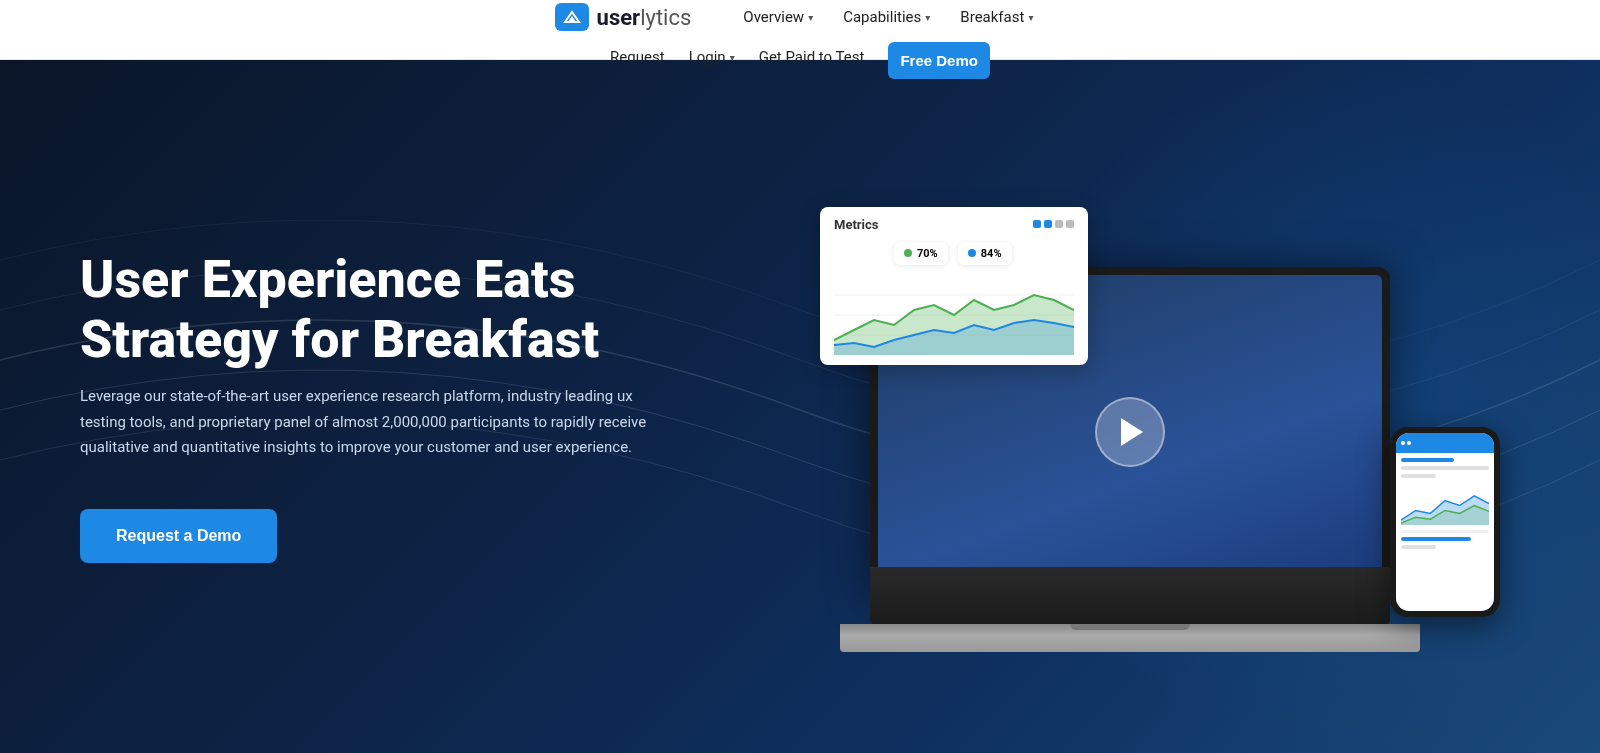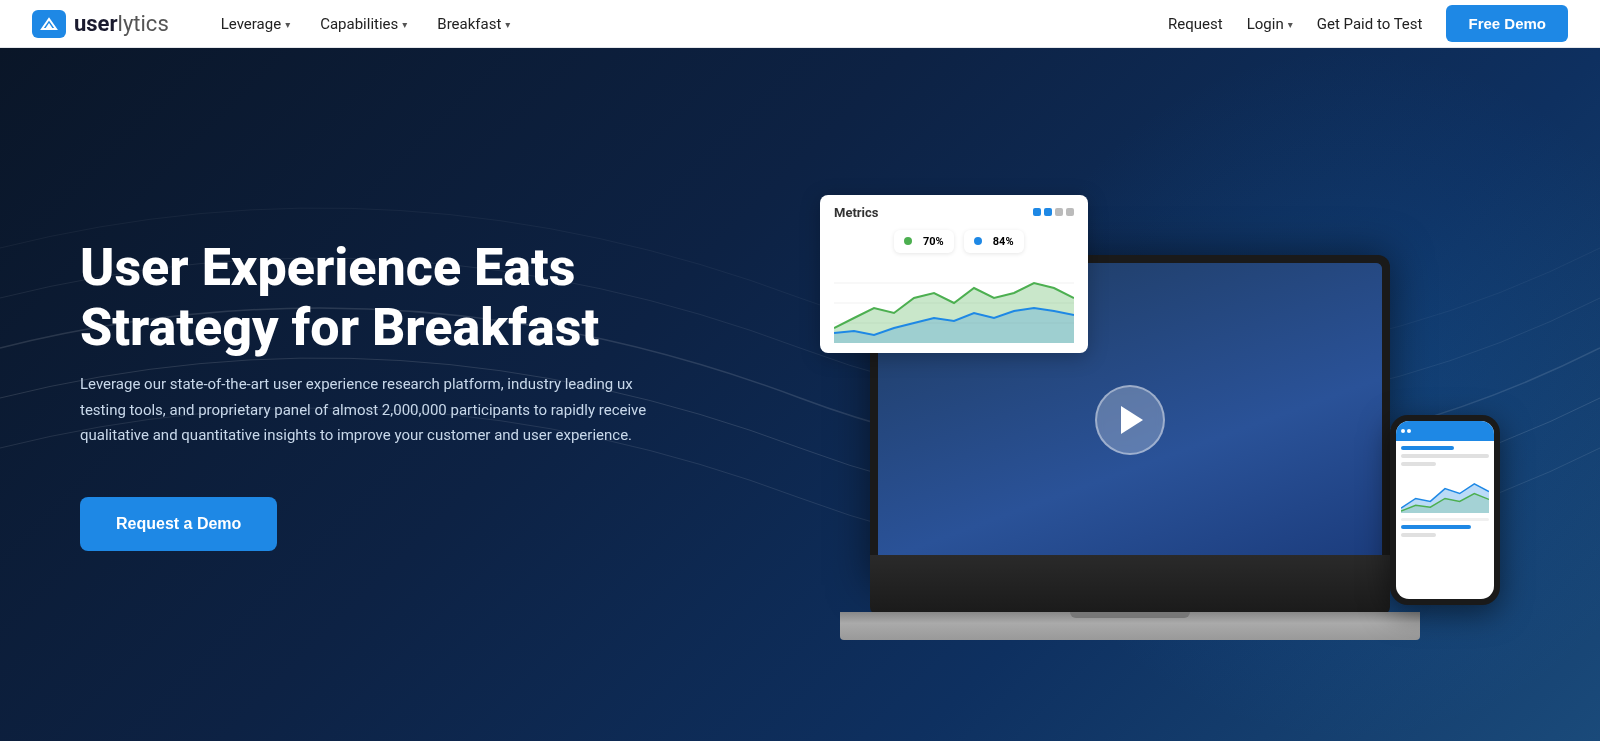--- a/index.html
+++ b/index.html
@@ -4,25 +4,26 @@
   <style>
     * { margin: 0; padding: 0; box-sizing: border-box; }
     body { font-family: -apple-system, BlinkMacSystemFont, 'Segoe UI', Roboto, sans-serif; width: 1600px; overflow-x: hidden; }
 
     
     .navbar {
       display: flex;
       align-items: center;
       justify-content: space-between;
       padding: 0 32px;
-      height: 48px;
+      height: 60px;
       background: #ffffff;
       border-bottom: 1px solid #e5e7eb;
       position: relative;
       z-index: 10;
+      flex-direction: column;
     }
     .navbar-left {
       display: flex;
       align-items: center;
       gap: 40px;
     }
     .logo {
       display: flex;
       align-items: center;
       gap: 8px;
@@ -78,27 +79,28 @@
       cursor: pointer;
       white-space: nowrap;
     }
     .login-item {
       display: flex;
       align-items: center;
     }
     .free-demo-btn {
       background: #1e88e5;
       color: white;
-      padding: 10px 22px;
+      padding: 10px 12px;
       border-radius: 6px;
       font-size: 15px;
       font-weight: 600;
       cursor: pointer;
       border: none;
       white-space: nowrap;
+      margin-top: 8px;
     }
 
     
     .hero {
       width: 100%;
       height: 693px;
       background: linear-gradient(135deg, #0a1628 0%, #0d2244 40%, #0e3060 70%, #1a4a7a 100%);
       position: relative;
       display: flex;
       align-items: center;
@@ -232,21 +234,21 @@
       gap: 10px;
       margin-bottom: 10px;
       padding-left: 60px;
     }
     .badge {
       background: white;
       border-radius: 6px;
       padding: 5px 10px;
       display: flex;
       align-items: center;
-      gap: 11px;
+      gap: 5px;
       font-size: 11px;
       font-weight: 700;
       box-shadow: 0 1px 4px rgba(0,0,0,0.1);
     }
     .badge-dot {
       width: 8px;
       height: 8px;
       border-radius: 50%;
       background: #4caf50;
     }
@@ -420,21 +422,21 @@
           <polygon points="5,12 9,6 13,12" fill="white"></polygon>
         </svg>
       </div>
       <span class="logo-text">
         <span class="user">user</span><span class="lytics">lytics</span>
       </span>
     </div>
 
     <div class="nav-links">
       <div class="nav-item">
-        <span>Leverage</span>
+        <span>Overview</span>
         <span class="nav-chevron">▾</span>
       </div>
       <div class="nav-item">
         <span>Capabilities</span>
         <span class="nav-chevron">▾</span>
       </div>
       <div class="nav-item">
         <span>Breakfast</span>
         <span class="nav-chevron">▾</span>
       </div>

